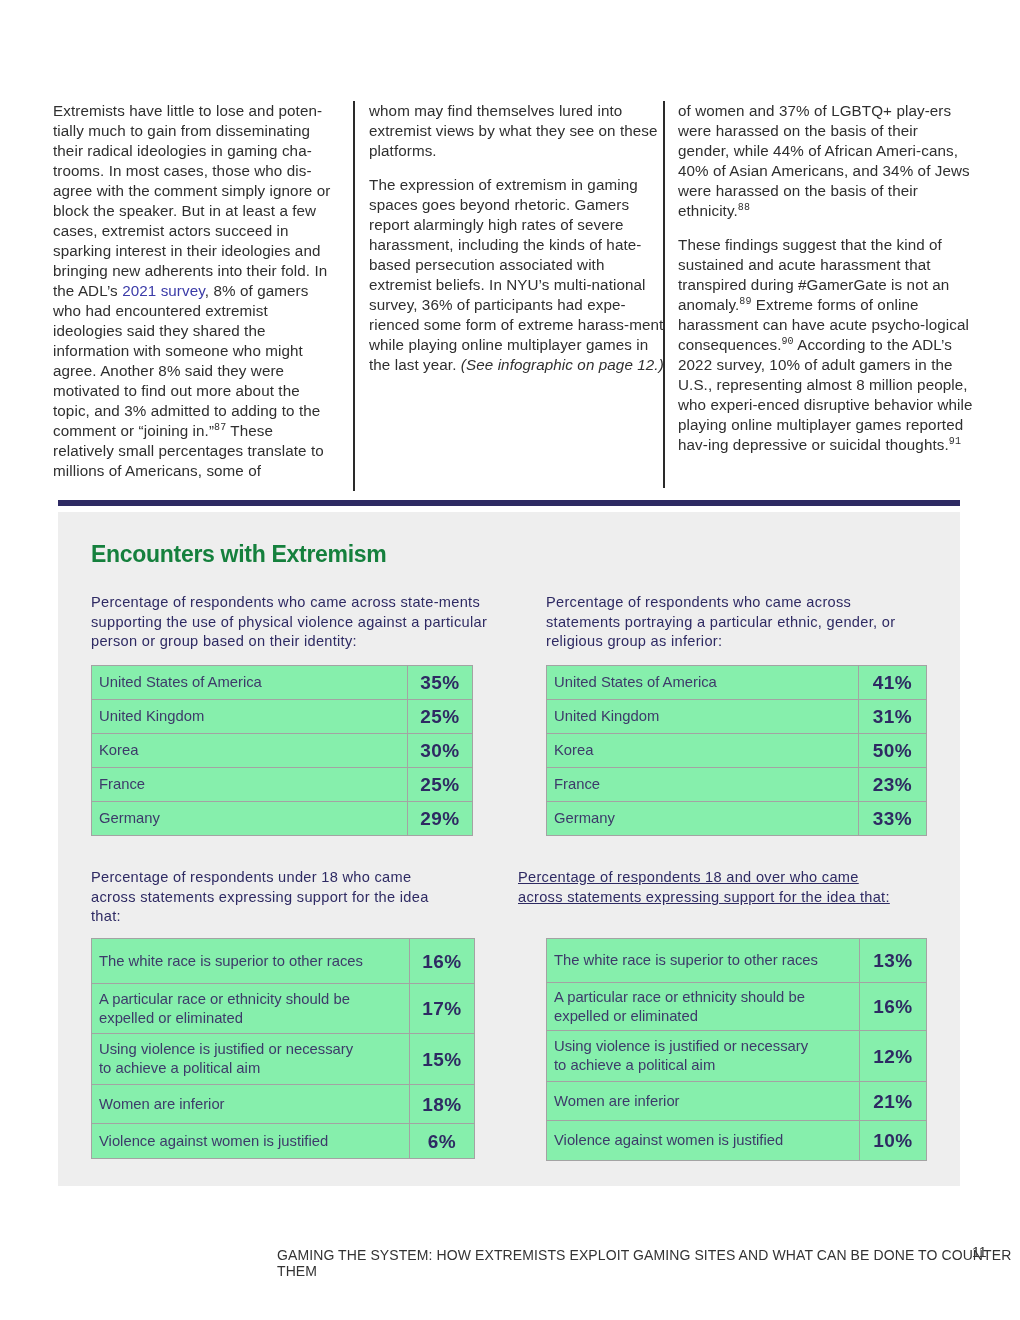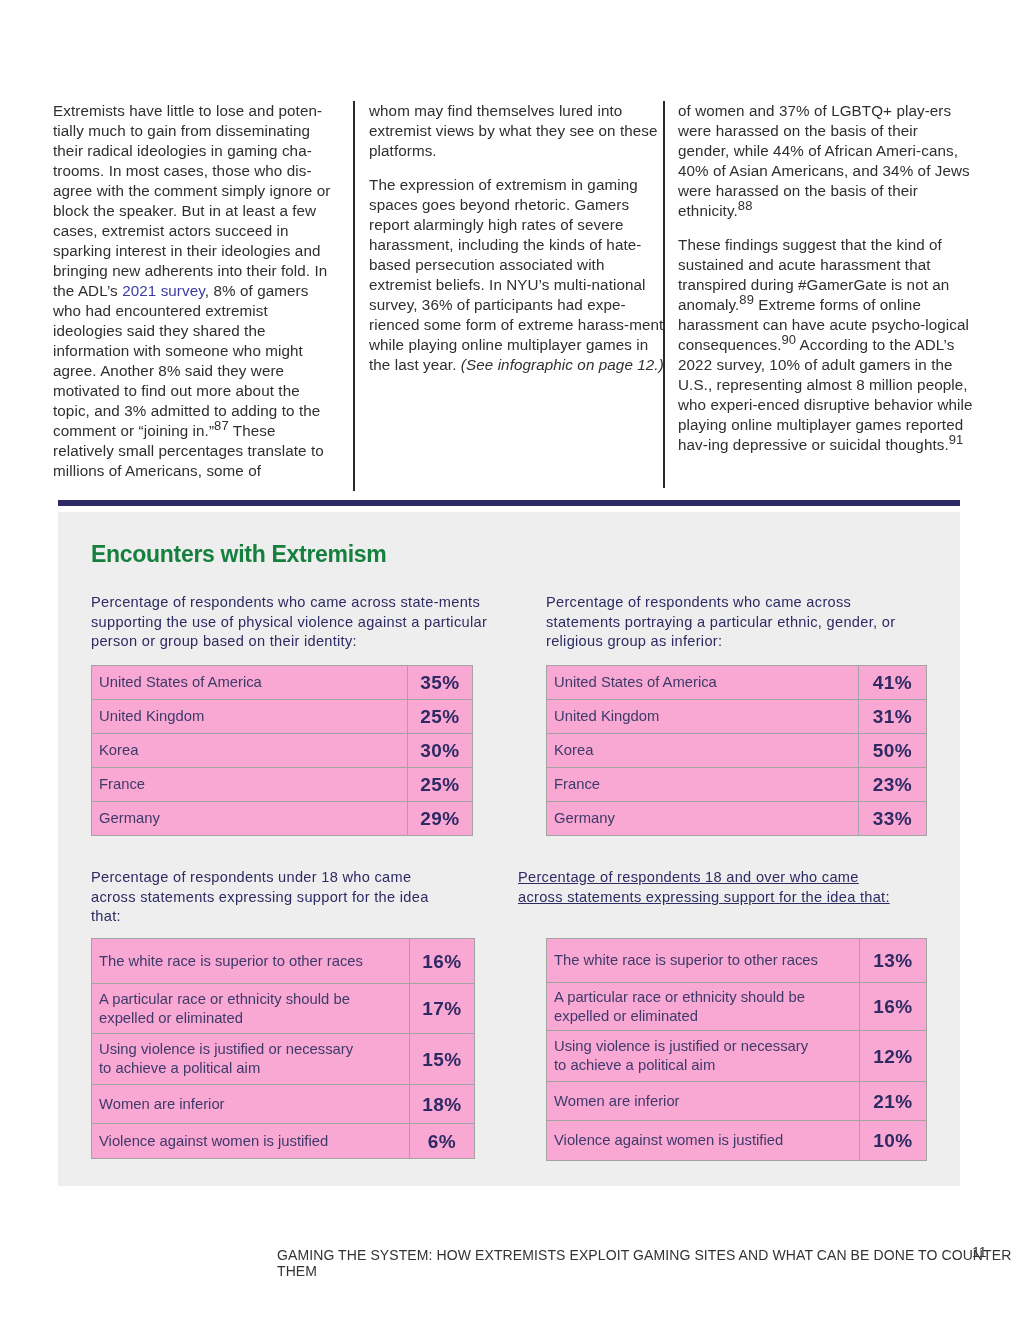--- a/index.html
+++ b/index.html
@@ -4,27 +4,27 @@
 <style>
   html, body { margin: 0; padding: 0; background: #ffffff; }
   body { width: 1020px; height: 1320px; position: relative; overflow: hidden;
          font-family: "Liberation Sans", sans-serif; color: #2b2b2b; }
   .col { position: absolute; top: 101px; font-size: 15.2px; line-height: 20px; color: #2f2f2f; letter-spacing: 0.1px; }
   .col p { margin: 0 0 14px 0; }
   .col1 { left: 53px; width: 285px; }
   .col2 { left: 353px; width: 302px; border-left: 2px solid #2a2a2a; padding-left: 14px; height: 390px; }
   .col3 { left: 663px; width: 295px; border-left: 2px solid #2a2a2a; padding-left: 13px; height: 387px; }
   .link { color: #3b3ba8; }
-  sup { font-size: 13px; line-height: 0; vertical-align: 6px; }
+  sup { font-size: 10px; line-height: 0; vertical-align: 6px; font-family: Liberation Mono, monospace; }
   em { font-style: italic; }
   .rule { position: absolute; left: 58px; top: 500px; width: 902px; height: 6px; background: #2e2a63; }
   .panel { position: absolute; left: 58px; top: 512px; width: 902px; height: 674px; background: #eeeeee; }
   .panel-title { position: absolute; left: 91px; top: 541px; font-size: 23px; font-weight: bold; color: #15803d; letter-spacing: -0.3px; }
   .caption { position: absolute; font-size: 14.6px; line-height: 19.5px; color: #2e2a63; letter-spacing: 0.3px; }
-  table.stat { position: absolute; border-collapse: collapse; background: #f9a8d4; }
+  table.stat { position: absolute; border-collapse: collapse; background: #86efac; }
   table.stat td { border: 1px solid #a3a3a3; padding: 0 7px; font-size: 14.8px; color: #3d3a6a; line-height: 19px; }
   table.stat td.val { text-align: center; font-size: 19px; font-weight: bold; color: #2e2a63; padding: 0; letter-spacing: 0.5px; }
   .footer { position: absolute; left: 277px; top: 1247px; font-size: 14px; color: #333; letter-spacing: 0.1px; }
   .pagenum { position: absolute; left: 943px; top: 1244px; font-size: 14px; color: #333; margin-left: 29px; }
 </style>
 </head>
 <body>
 
 <div class="col col1">
   <p><span>Extremists have little to lose and poten-tially much to gain from disseminating their radical ideologies in gaming cha-trooms. In most cases, those who dis-agree with the comment simply ignore or block the speaker. But in at least a few cases, extremist actors succeed in sparking interest in their ideologies and bringing new adherents into their fold. In the ADL’s </span><span class="link">2021 survey</span><span>, 8% of gamers who had encountered extremist ideologies said they shared the information with someone who might agree. Another 8% said they were motivated to find out more about the topic, and 3% admitted to adding to the comment or “joining in.”</span><sup>87</sup><span> These relatively small percentages translate to millions of Americans, some of</span></p>

